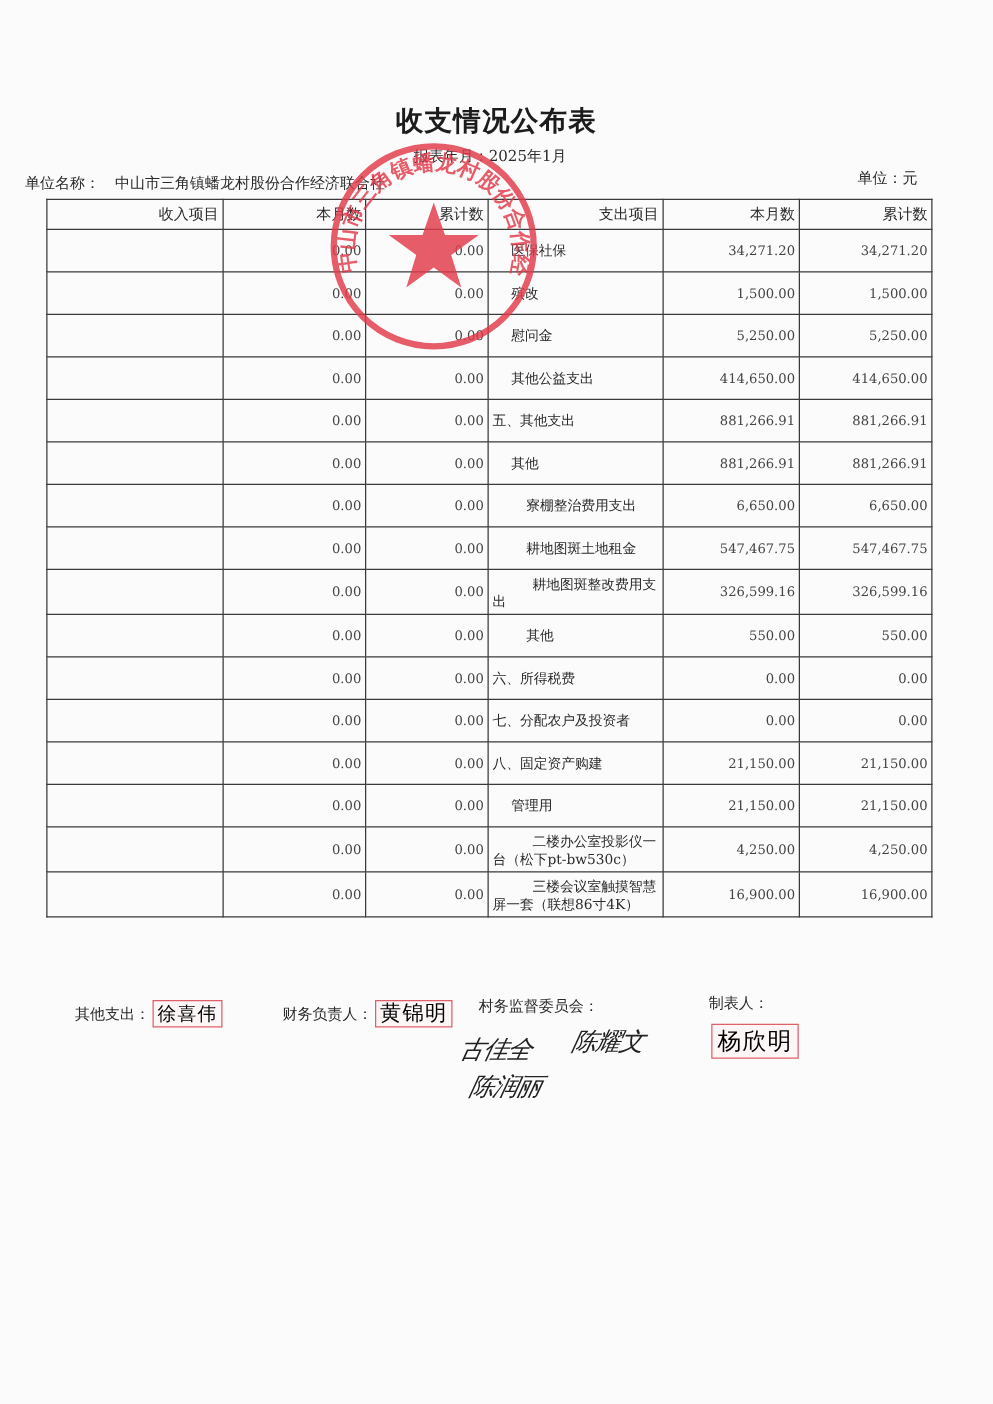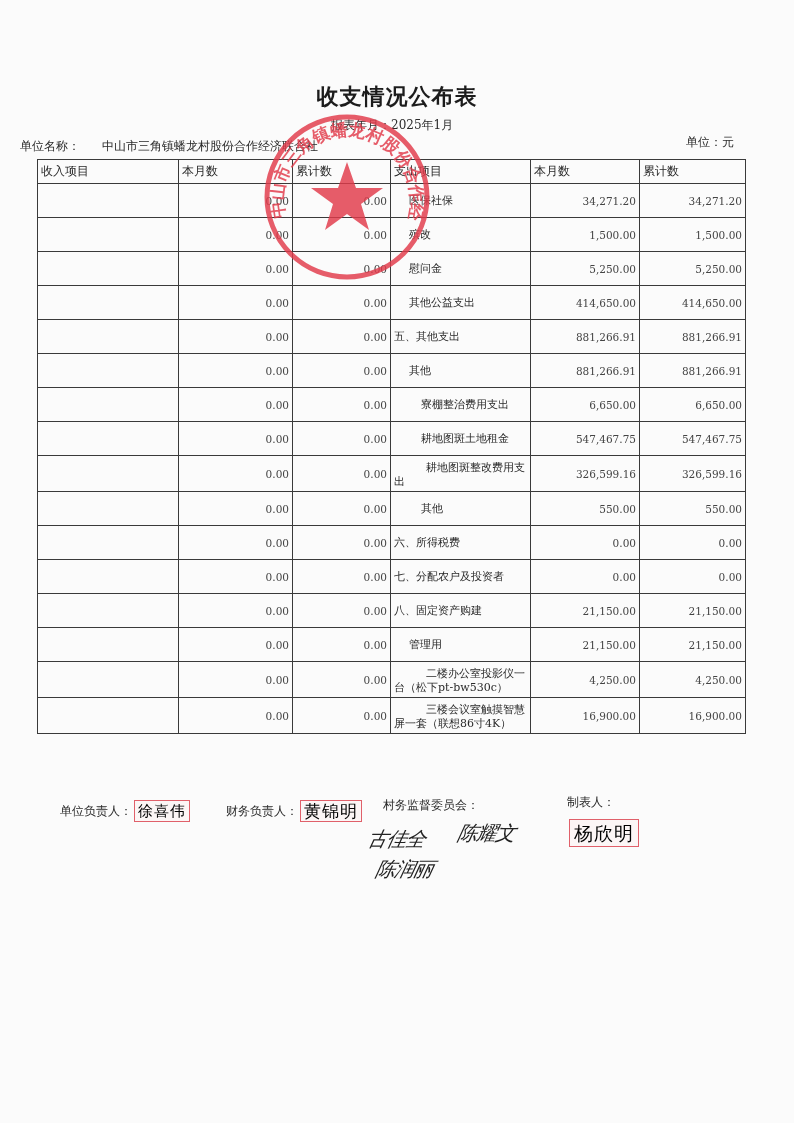--- a/index.html
+++ b/index.html
@@ -7,30 +7,30 @@
       width: 794px; height: 1123px; background: #fbfbfb; position: relative; overflow: hidden;
       font-family: "DejaVu Serif", "Liberation Serif", serif; color: #2a2a2a;
     }
     .title {
       position: absolute; left: 0; width: 794px; top: 82px; text-align: center;
       font-size: 22px; font-weight: bold; letter-spacing: 1px; color: #1c1c1c;
       font-family: "DejaVu Sans", "Liberation Sans", sans-serif;
     }
     .period { position: absolute; left: 331px; top: 117px; font-size: 12px; }
     .unit-name { position: absolute; left: 20px; top: 138px; font-size: 12px; }
-    .unit-name .lbl { margin-right: 22px; }
+    .unit-name .lbl { margin-right: 12px; }
     .currency { position: absolute; right: 60px; top: 134px; font-size: 12px; margin-left: 32px; }
     table.report {
       position: absolute; left: 37px; top: 159px; border-collapse: collapse; table-layout: fixed;
       width: 708px; font-size: 11px;
     }
     table.report td, table.report th {
       border: 1.3px solid #3a3a3a; padding: 0 3px; overflow: hidden; vertical-align: middle;
     }
-    table.report th { height: 23px; font-weight: normal; font-size: 12px; text-align: left; }
+    table.report th { height: 23px; font-weight: normal; font-size: 12px; text-align: right; }
     table.report td { height: 33px; }
     td.num { text-align: right; vertical-align: middle; padding-top: 6px; font-size: 10.5px; color: #444; }
     td.item { text-align: left; vertical-align: top; padding-top: 6px; font-size: 11px; line-height: 14px; }
     td.item.wrap { padding-top: 2px; }
     .ind1 { padding-left: 18px !important; }
     .ind2 { padding-left: 30px !important; text-align: center; }
     td.label { text-align: left; font-size: 11px; }
     tr.total td { height: 34px; }
     .sig-row { position: absolute; top: 800px; left: 0; width: 794px; font-size: 12px; }
     .sig { position: absolute; display: flex; align-items: center; }
@@ -228,21 +228,21 @@
     <path id="sealArc" d="M 25 110 A 64 64 0 1 1 145 110"></path>
   </defs>
   <text font-size="17" fill="#e23a4a" font-weight="bold" font-family="DejaVu Sans, sans-serif">
     <textPath href="#sealArc" startOffset="2%">中山市三角镇蟠龙村股份合作经济联合社</textPath>
   </text>
   <polygon points="85,50 94,76 121,76 99,92 107,118 85,102 63,118 71,92 49,76 76,76" fill="#e23a4a"></polygon>
 </svg>
 
 <div class="sig-row">
   <div class="sig" style="left:60px; top:0;">
-    <span>单位负责人：</span>
+    <span>其他支出：</span>
     <span class="stamp">徐喜伟</span>
   </div>
   <div class="sig" style="left:226px; top:0;">
     <span>财务负责人：</span>
     <span class="stamp" style="font-size:17px">黄锦明</span>
   </div>
   <div class="sig" style="left:383px; top:-3px;">
     <span>村务监督委员会：</span>
   </div>
   <div class="sig" style="left:567px; top:-6px; align-items:flex-start;flex-direction:column;">

